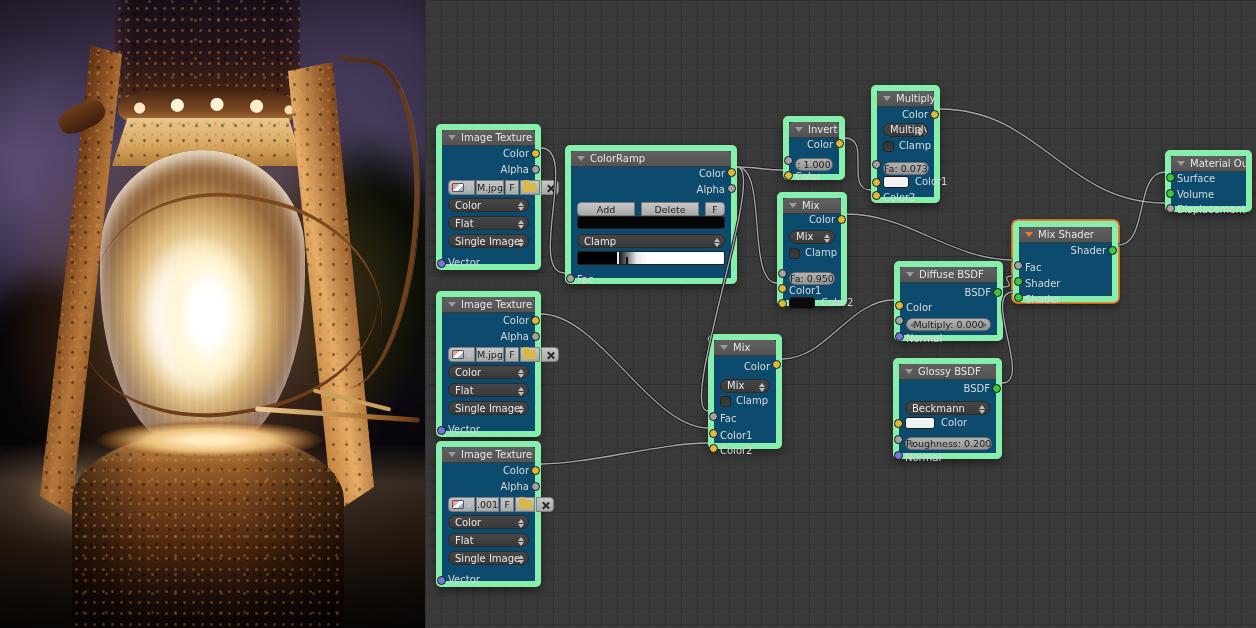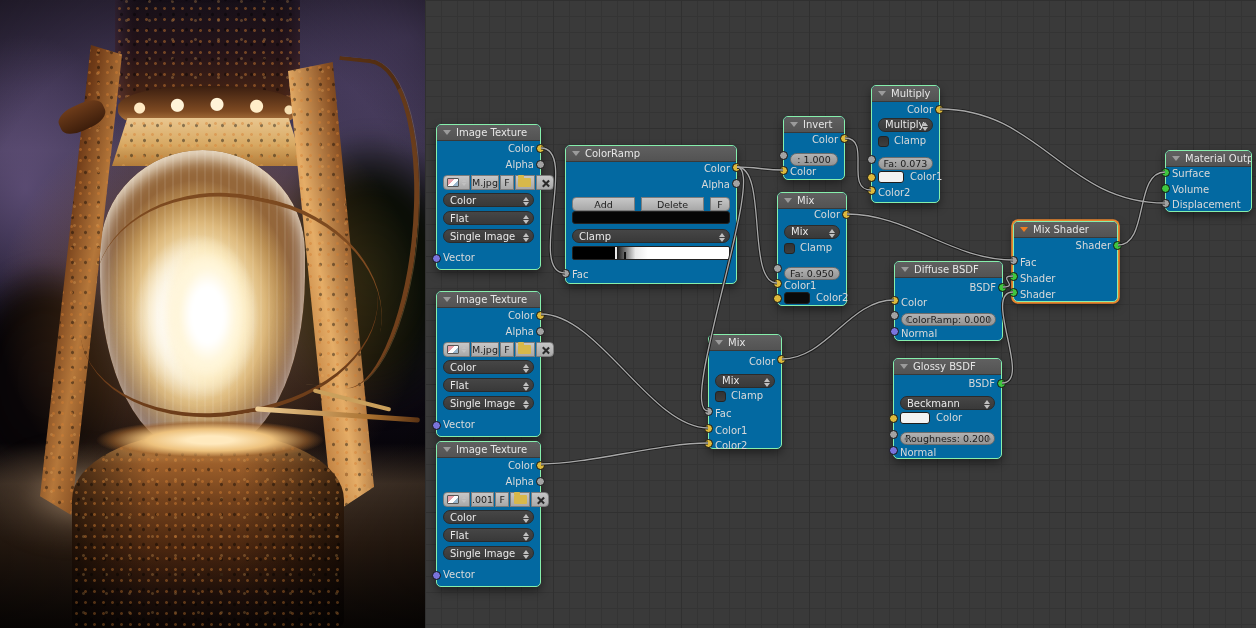--- a/index.html
+++ b/index.html
@@ -69,21 +69,21 @@
   .twig2{left:312px;top:398px;width:80px;height:4px;border-radius:3px;background:#caa05c;transform:rotate(14deg);}
   .vignette{inset:0;background:radial-gradient(420px 480px at 47% 46%,transparent 55%,rgba(0,0,0,.42) 85%,rgba(0,0,0,.75) 100%);}
 
   
   .editor{position:absolute;left:425px;top:0;width:831px;height:628px;z-index:0;background-color:#3a3a3a;
     background-image:linear-gradient(#303030 1px,transparent 1px),linear-gradient(90deg,#303030 1px,transparent 1px),
       linear-gradient(#343434 1px,transparent 1px),linear-gradient(90deg,#343434 1px,transparent 1px);
     background-size:128px 128px,128px 128px,16px 16px,16px 16px;}
   svg.wires{position:absolute;left:0;top:0;width:1256px;height:628px;z-index:3;pointer-events:none;}
 
-  .node{position:absolute;z-index:2;background:#0369a1;border:1px solid #86efac;border-radius:5px;
+  .node{position:absolute;z-index:2;background:#0c4a6e;border:6px solid #86efac;border-radius:5px;
     box-shadow:0 4px 10px rgba(0,0,0,.45);font-size:10px;color:#d9d9d9;}
   .node.selected{box-shadow:0 0 0 1.8px #e8842c,0 4px 10px rgba(0,0,0,.5);}
   .hdr{position:absolute;left:0;right:0;top:0;height:16px;background:linear-gradient(#606060,#535353);
     border-bottom:1px solid #393939;border-radius:4px 4px 0 0;display:flex;align-items:center;gap:5px;
     padding:0 6px;color:#e6e6e6;font-size:10px;white-space:nowrap;overflow:hidden;}
   .tri{width:0;height:0;border-left:4px solid transparent;border-right:4px solid transparent;border-top:5px solid #9b9b9b;flex:0 0 auto;}
   .node.selected .tri{border-top-color:#ed7d21;}
   .row{position:absolute;left:6px;right:6px;height:14px;display:flex;align-items:center;}
   .row.out{justify-content:flex-end;}
   .lbl{white-space:nowrap;line-height:12px;}
@@ -591,21 +591,21 @@
     </div>
     <div class="row out" style="top:19px">
         <span class="lbl">BSDF</span>
       </div>
     <div class="row" style="top:34px">
         <span class="lbl">Color</span>
       </div>
     <div class="row" style="top:47px;height:13px">
         <div class="slider">
           <span class="la"></span>
-          <span>ColorRamp: 0.000</span>
+          <span>Multiply: 0.000</span>
           <span class="ra"></span>
         </div>
       </div>
     <div class="row" style="top:65px">
         <span class="lbl">Normal</span>
       </div>
     <span class="sock out sh" style="top:21px"></span>
     <span class="sock in sy" style="top:34px"></span>
     <span class="sock in sg" style="top:49px"></span>
     <span class="sock in sv" style="top:65px"></span>

